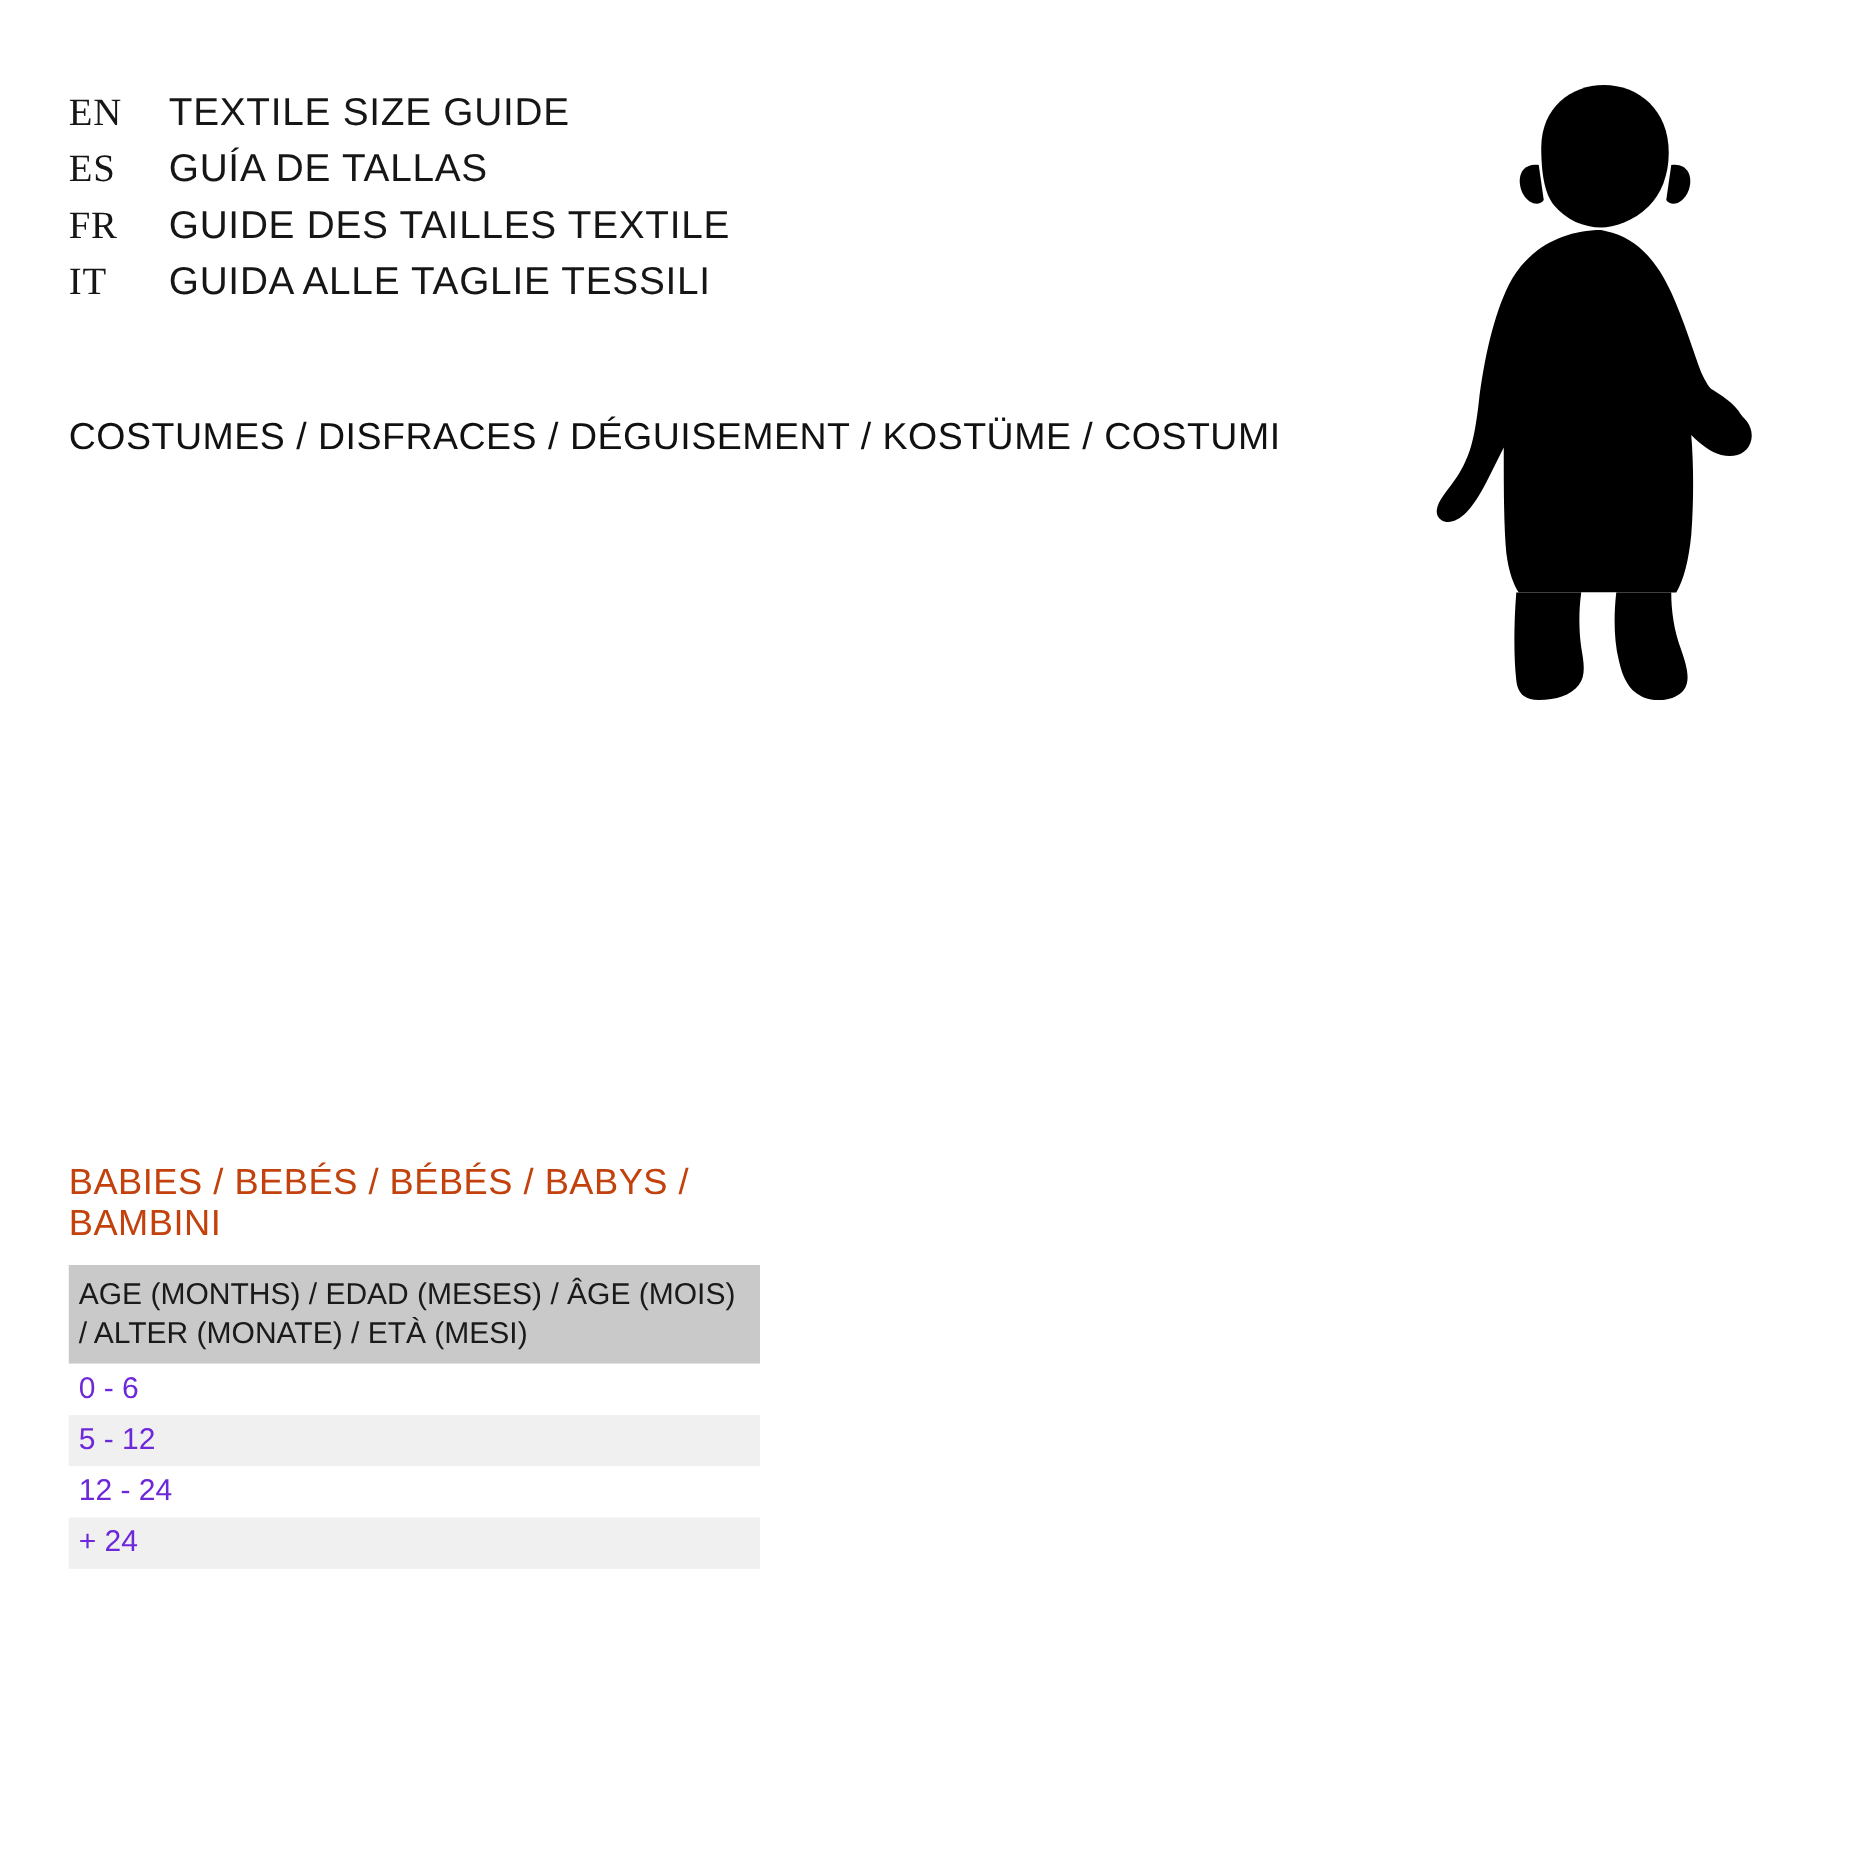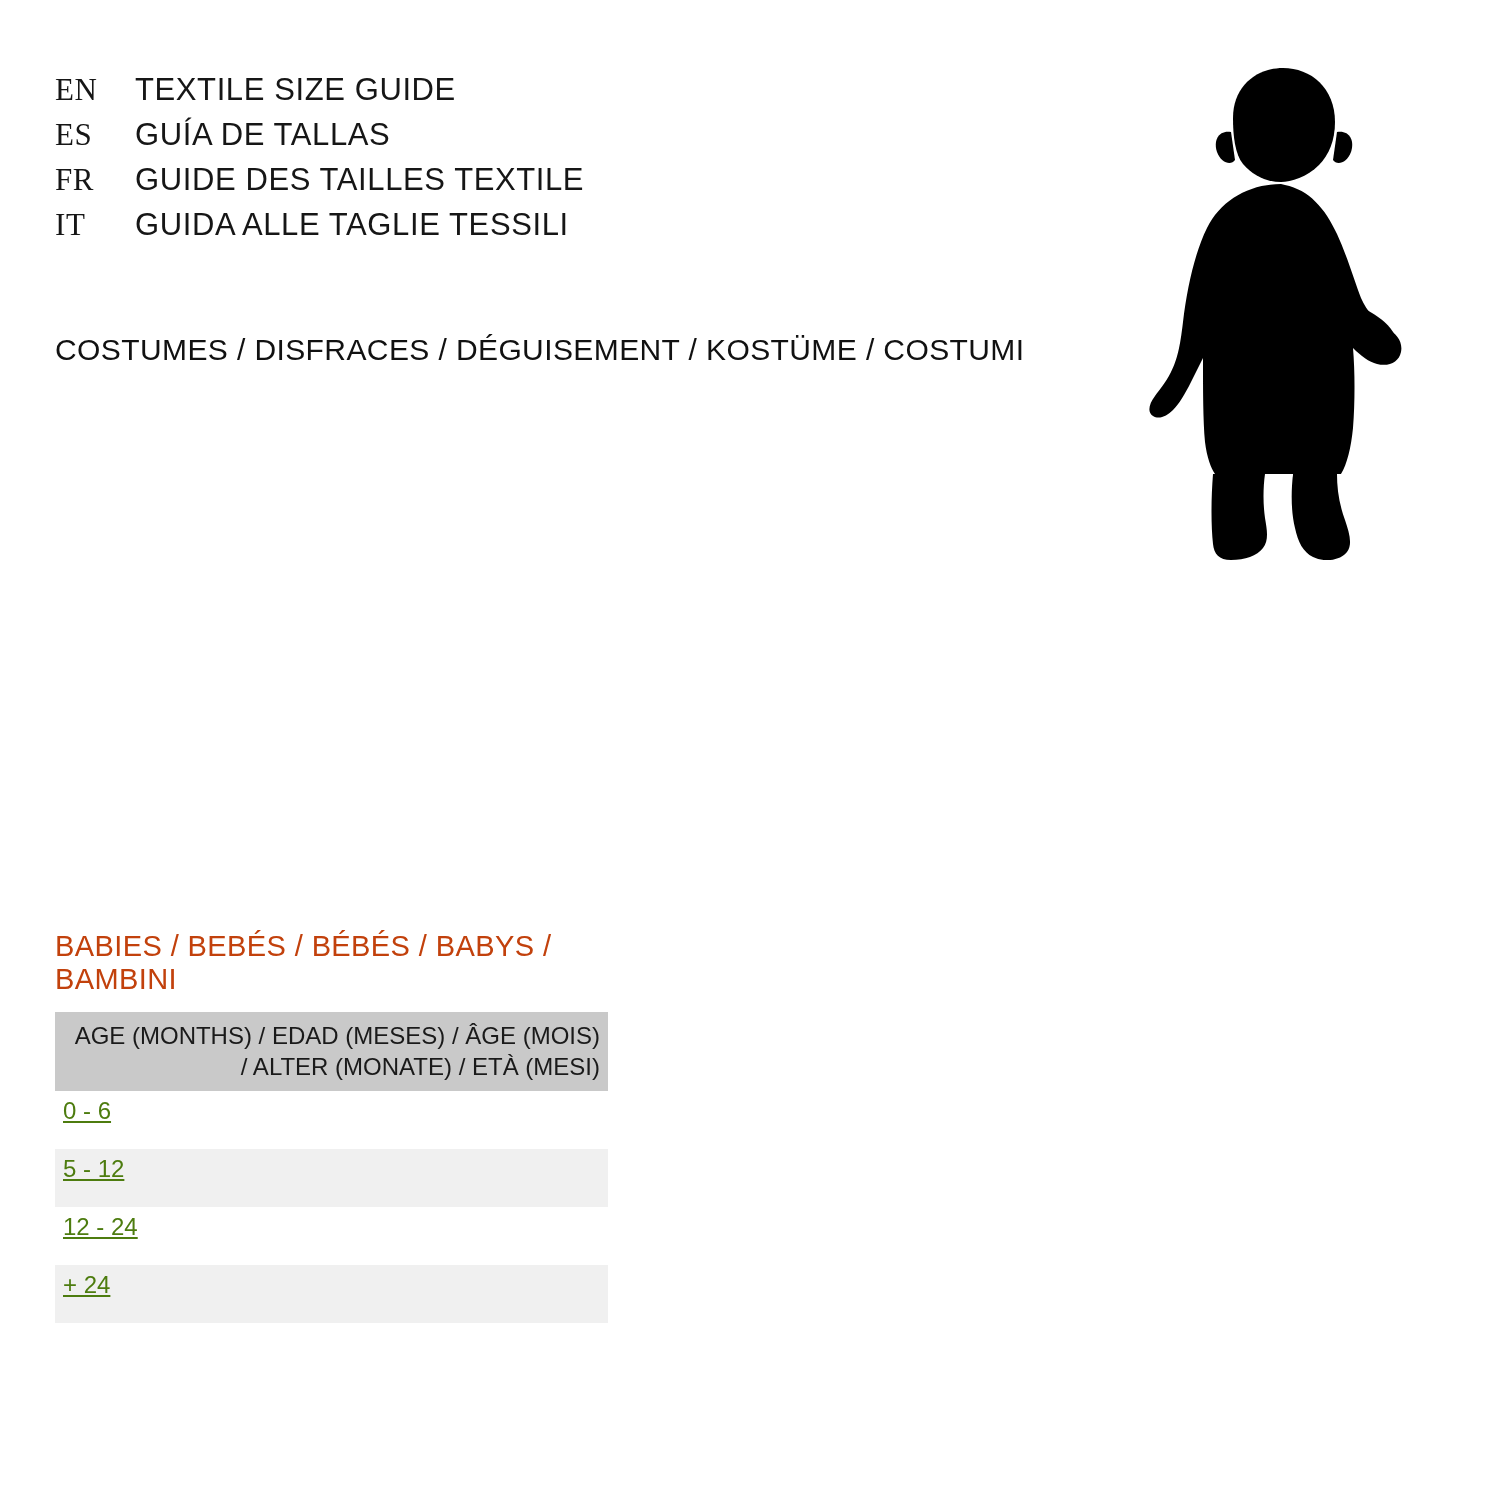--- a/index.html
+++ b/index.html
@@ -83,32 +83,31 @@
     color: #c2410c;
     margin-bottom: 16px;
   }
   table.size-table {
     border-collapse: collapse;
     width: 553px;
     table-layout: fixed;
   }
   table.size-table th {
     background: #c9c9c9;
-    text-align: right;
+    text-align: left;
     font-weight: normal;
     font-size: 24px;
     line-height: 1.3;
     padding: 8px 8px 9px 8px;
     color: #1a1a1a;
   }
   table.size-table td {
     font-size: 24px;
-    padding: 6px 8px 24px 8px;
-    color: #4d7c0f;
-    text-decoration: underline;
+    padding: 6px 8px 7px 8px;
+    color: #6d28d9;
   }
   table.size-table tr.odd td {
     background: #ffffff;
   }
   table.size-table tr.even td {
     background: #f0f0f0;
   }
 </style>
 </head>
 <body>

